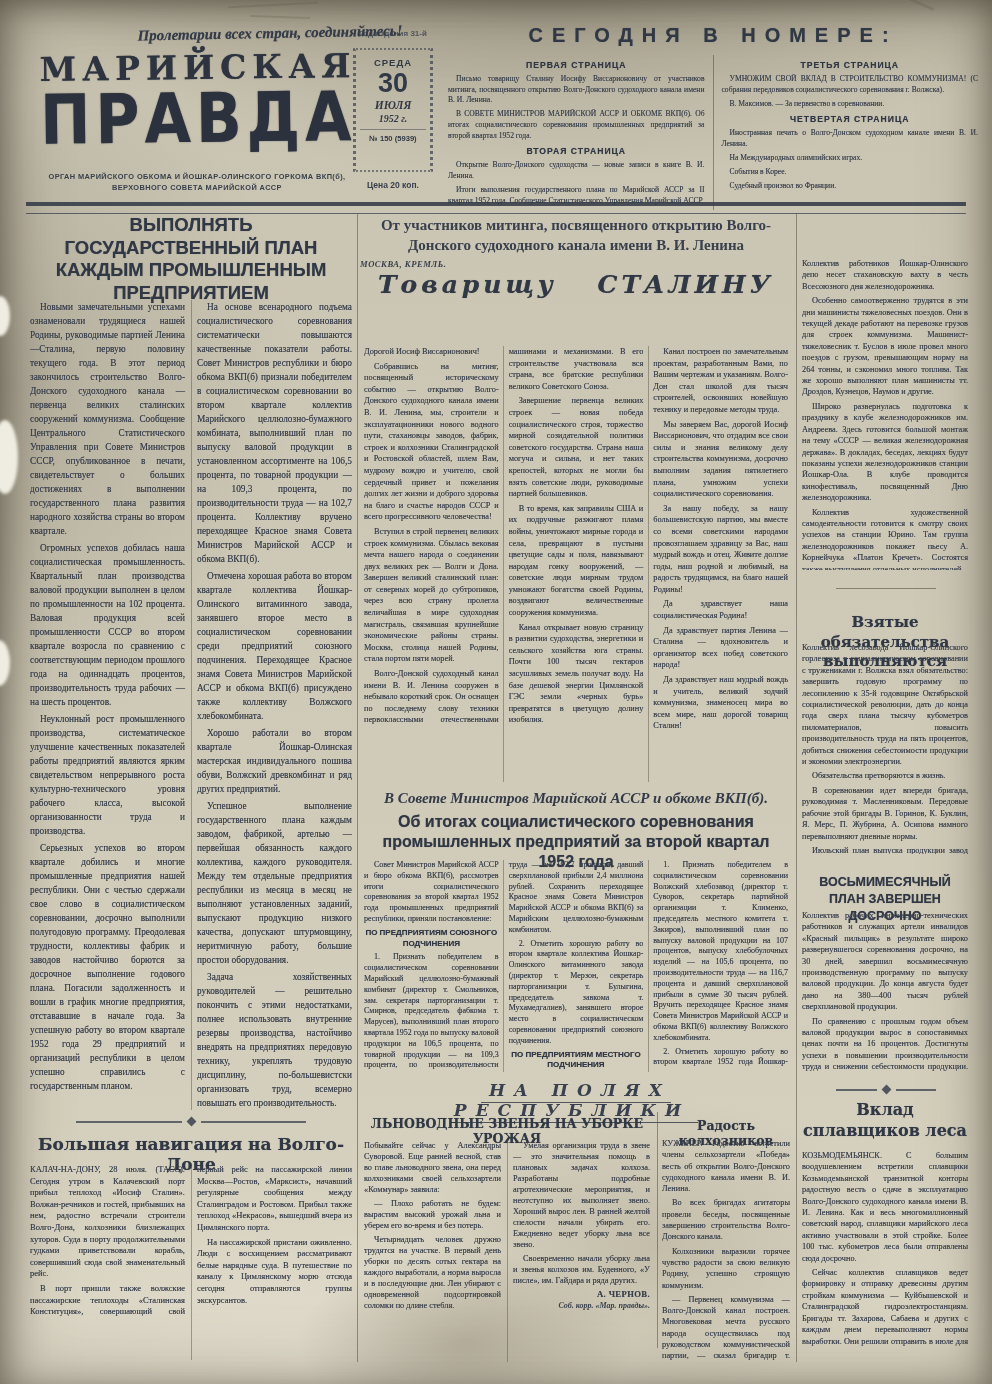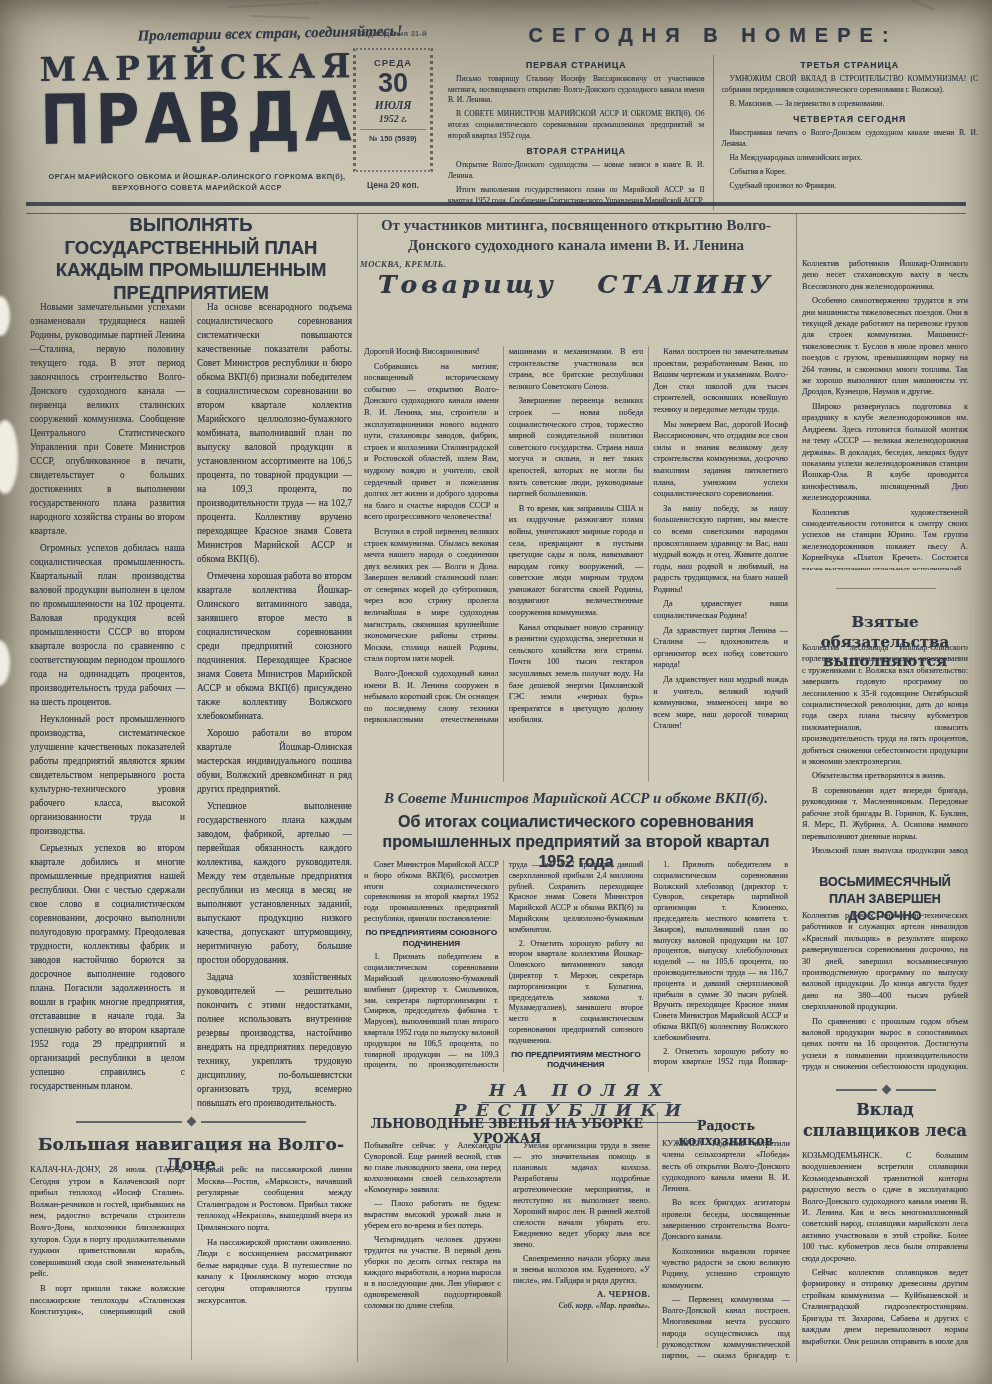--- a/index.html
+++ b/index.html
@@ -151,21 +151,21 @@
     <div class="cols">
       <div class="tcol">
         <h3>ПЕРВАЯ СТРАНИЦА</h3>
         <div class="list"><p>Письмо товарищу Сталину Иосифу Виссарионовичу от участников митинга, посвященного открытию Волго-Донского судоходного канала имени В. И. Ленина.</p><p>В СОВЕТЕ МИНИСТРОВ МАРИЙСКОЙ АССР И ОБКОМЕ ВКП(б). Об итогах социалистического соревнования промышленных предприятий за второй квартал 1952 года.</p></div>
         <h3>ВТОРАЯ СТРАНИЦА</h3>
         <div class="list"><p>Открытие Волго-Донского судоходства — новые записи в книге В. И. Ленина.</p><p>Итоги выполнения государственного плана по Марийской АССР за II квартал 1952 года. Сообщение Статистического Управления Марийской АССР.</p></div>
       </div>
       <div class="tcol">
         <h3>ТРЕТЬЯ СТРАНИЦА</h3>
         <div class="list"><p>УМНОЖИМ СВОЙ ВКЛАД В СТРОИТЕЛЬСТВО КОММУНИЗМА! (С собрания передовиков социалистического соревнования г. Волжска).</p><p>В. Максимов. — За первенство в соревновании.</p></div>
-        <h3>ЧЕТВЕРТАЯ СЕГОДНЯ</h3>
+        <h3>ЧЕТВЕРТАЯ СТРАНИЦА</h3>
         <div class="list"><p>Иностранная печать о Волго-Донском судоходном канале имени В. И. Ленина.</p><p>На Международных олимпийских играх.</p><p>События в Корее.</p><p>Судебный произвол во Франции.</p></div>
       </div>
     </div>
   </div>
 
   <div class="abs top-rule"></div>
   <div class="vr" style="left:357px;top:214px;height:1148px;"></div>
   <div class="vr" style="left:796px;top:214px;height:1148px;"></div>
 
   <h1 class="abs ed-head">ВЫПОЛНЯТЬ ГОСУДАРСТВЕННЫЙ ПЛАН КАЖДЫМ ПРОМЫШЛЕННЫМ ПРЕДПРИЯТИЕМ</h1>

